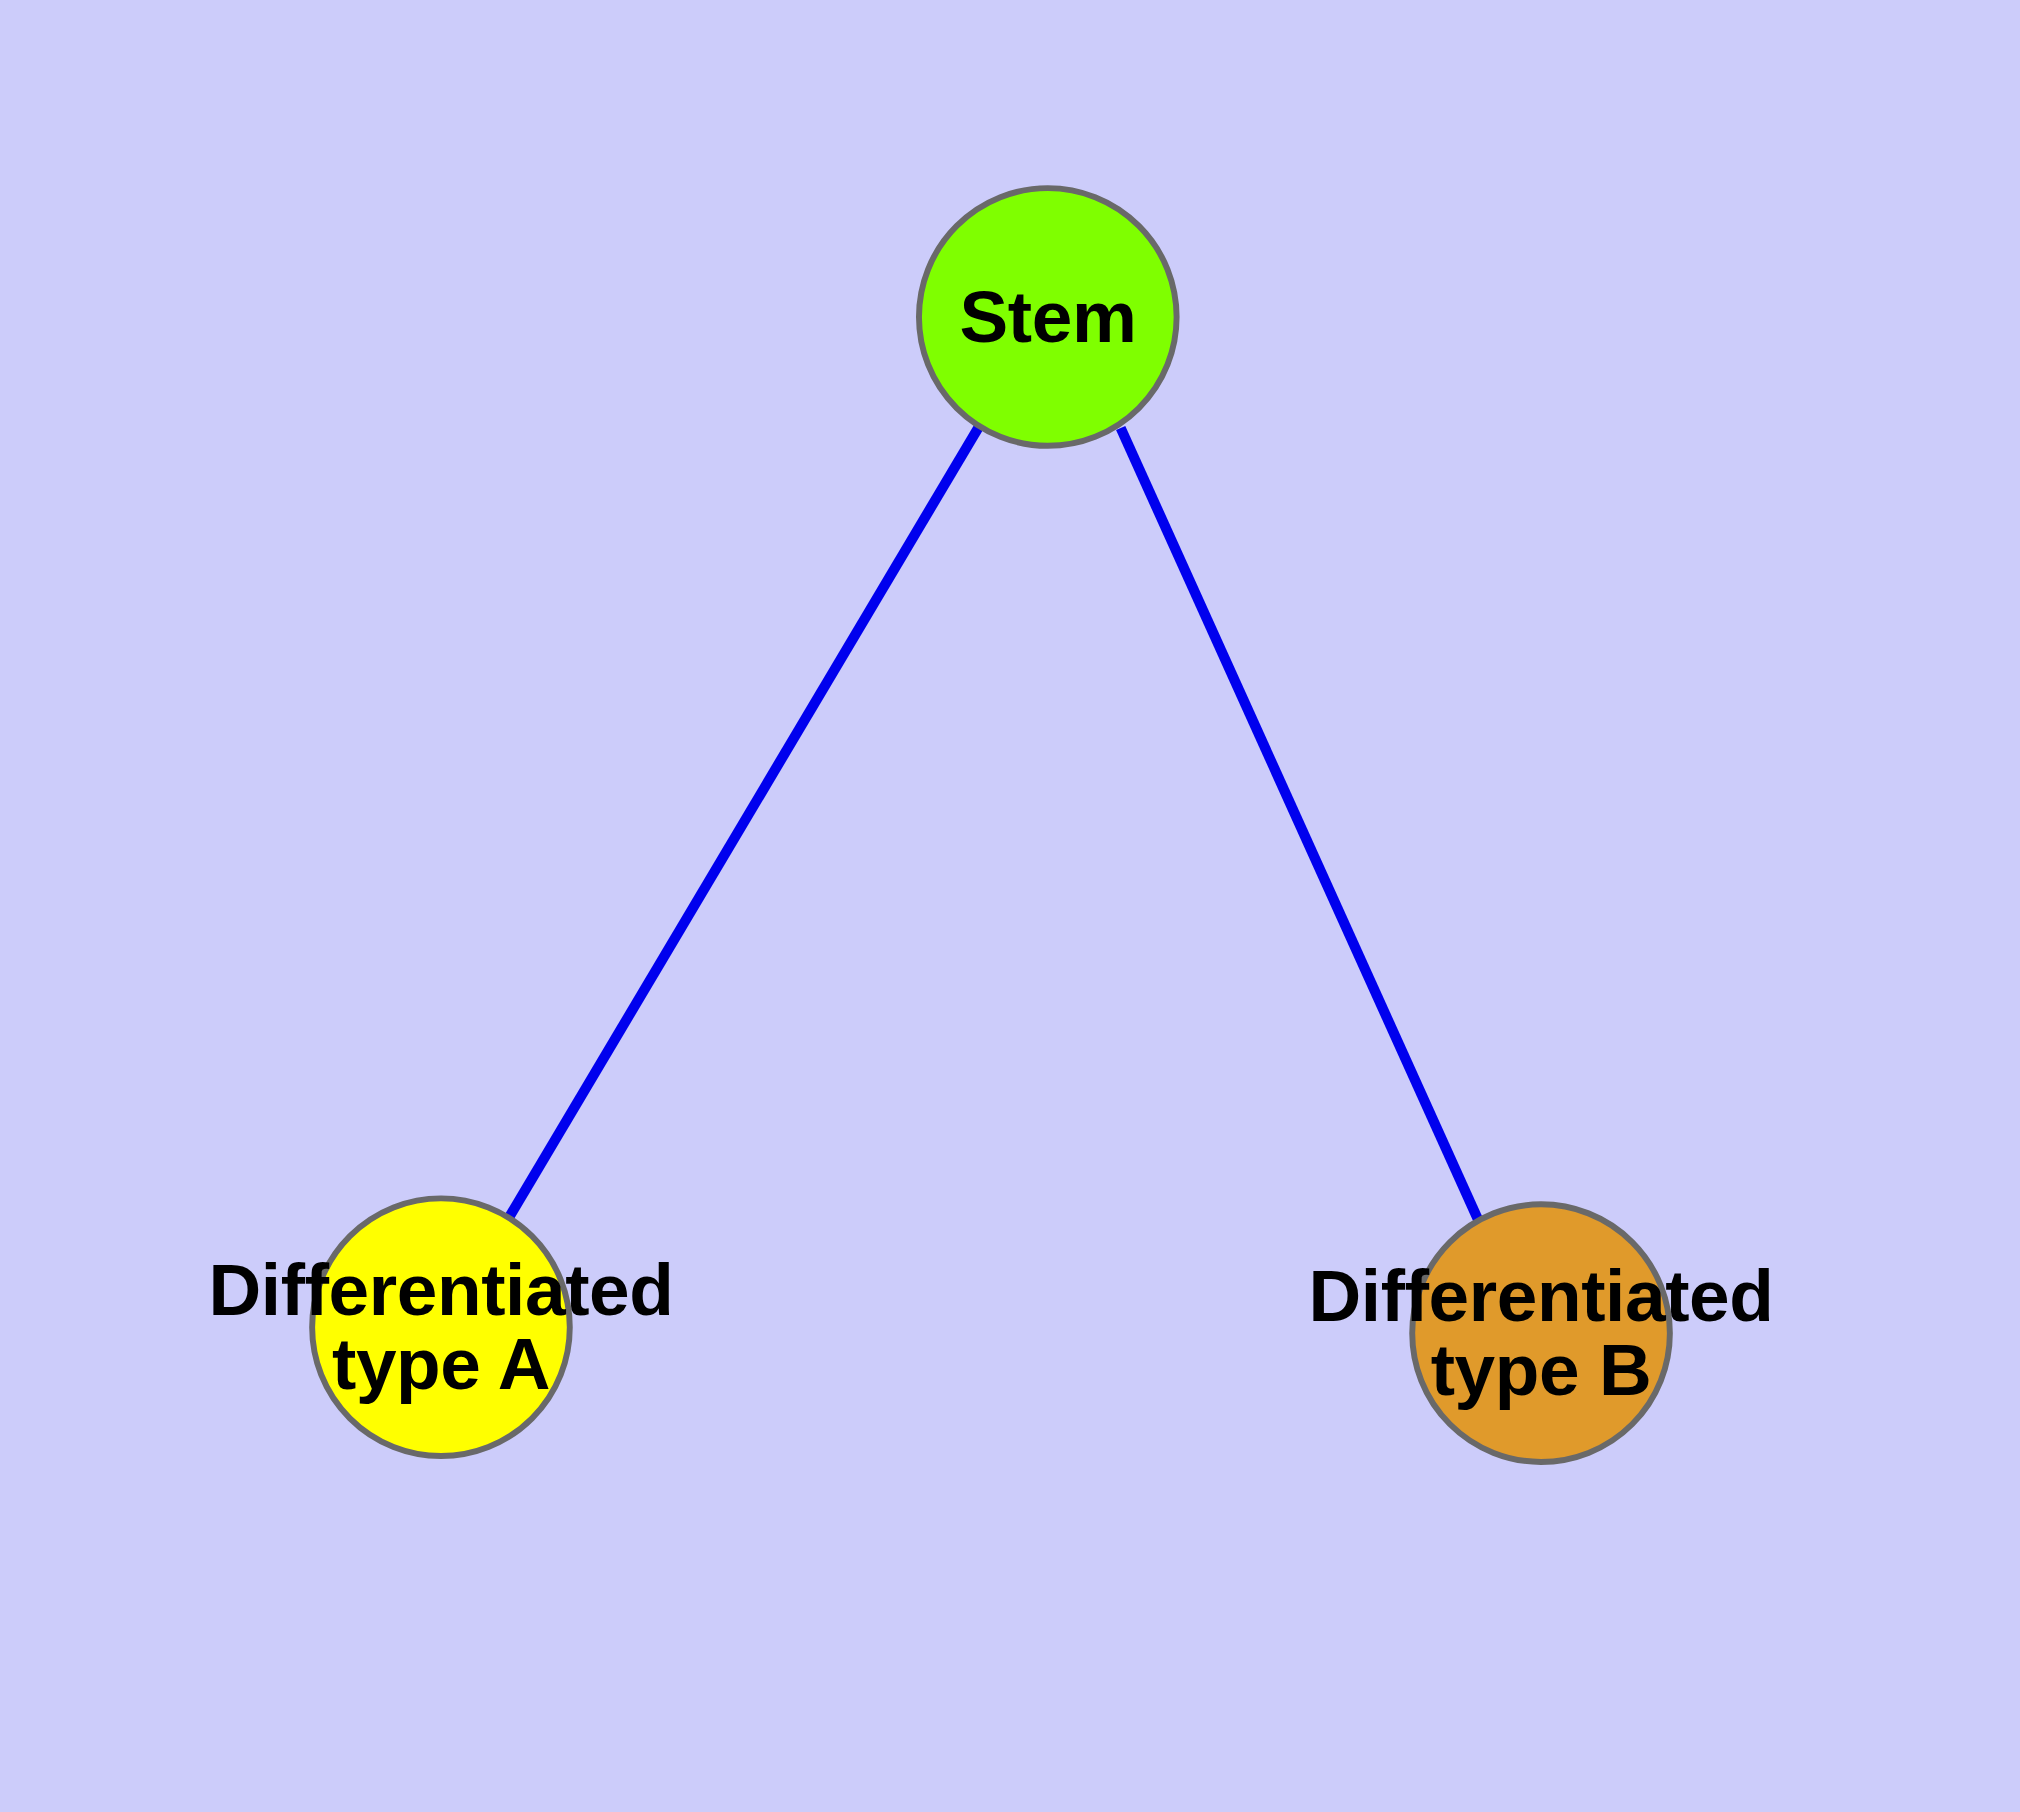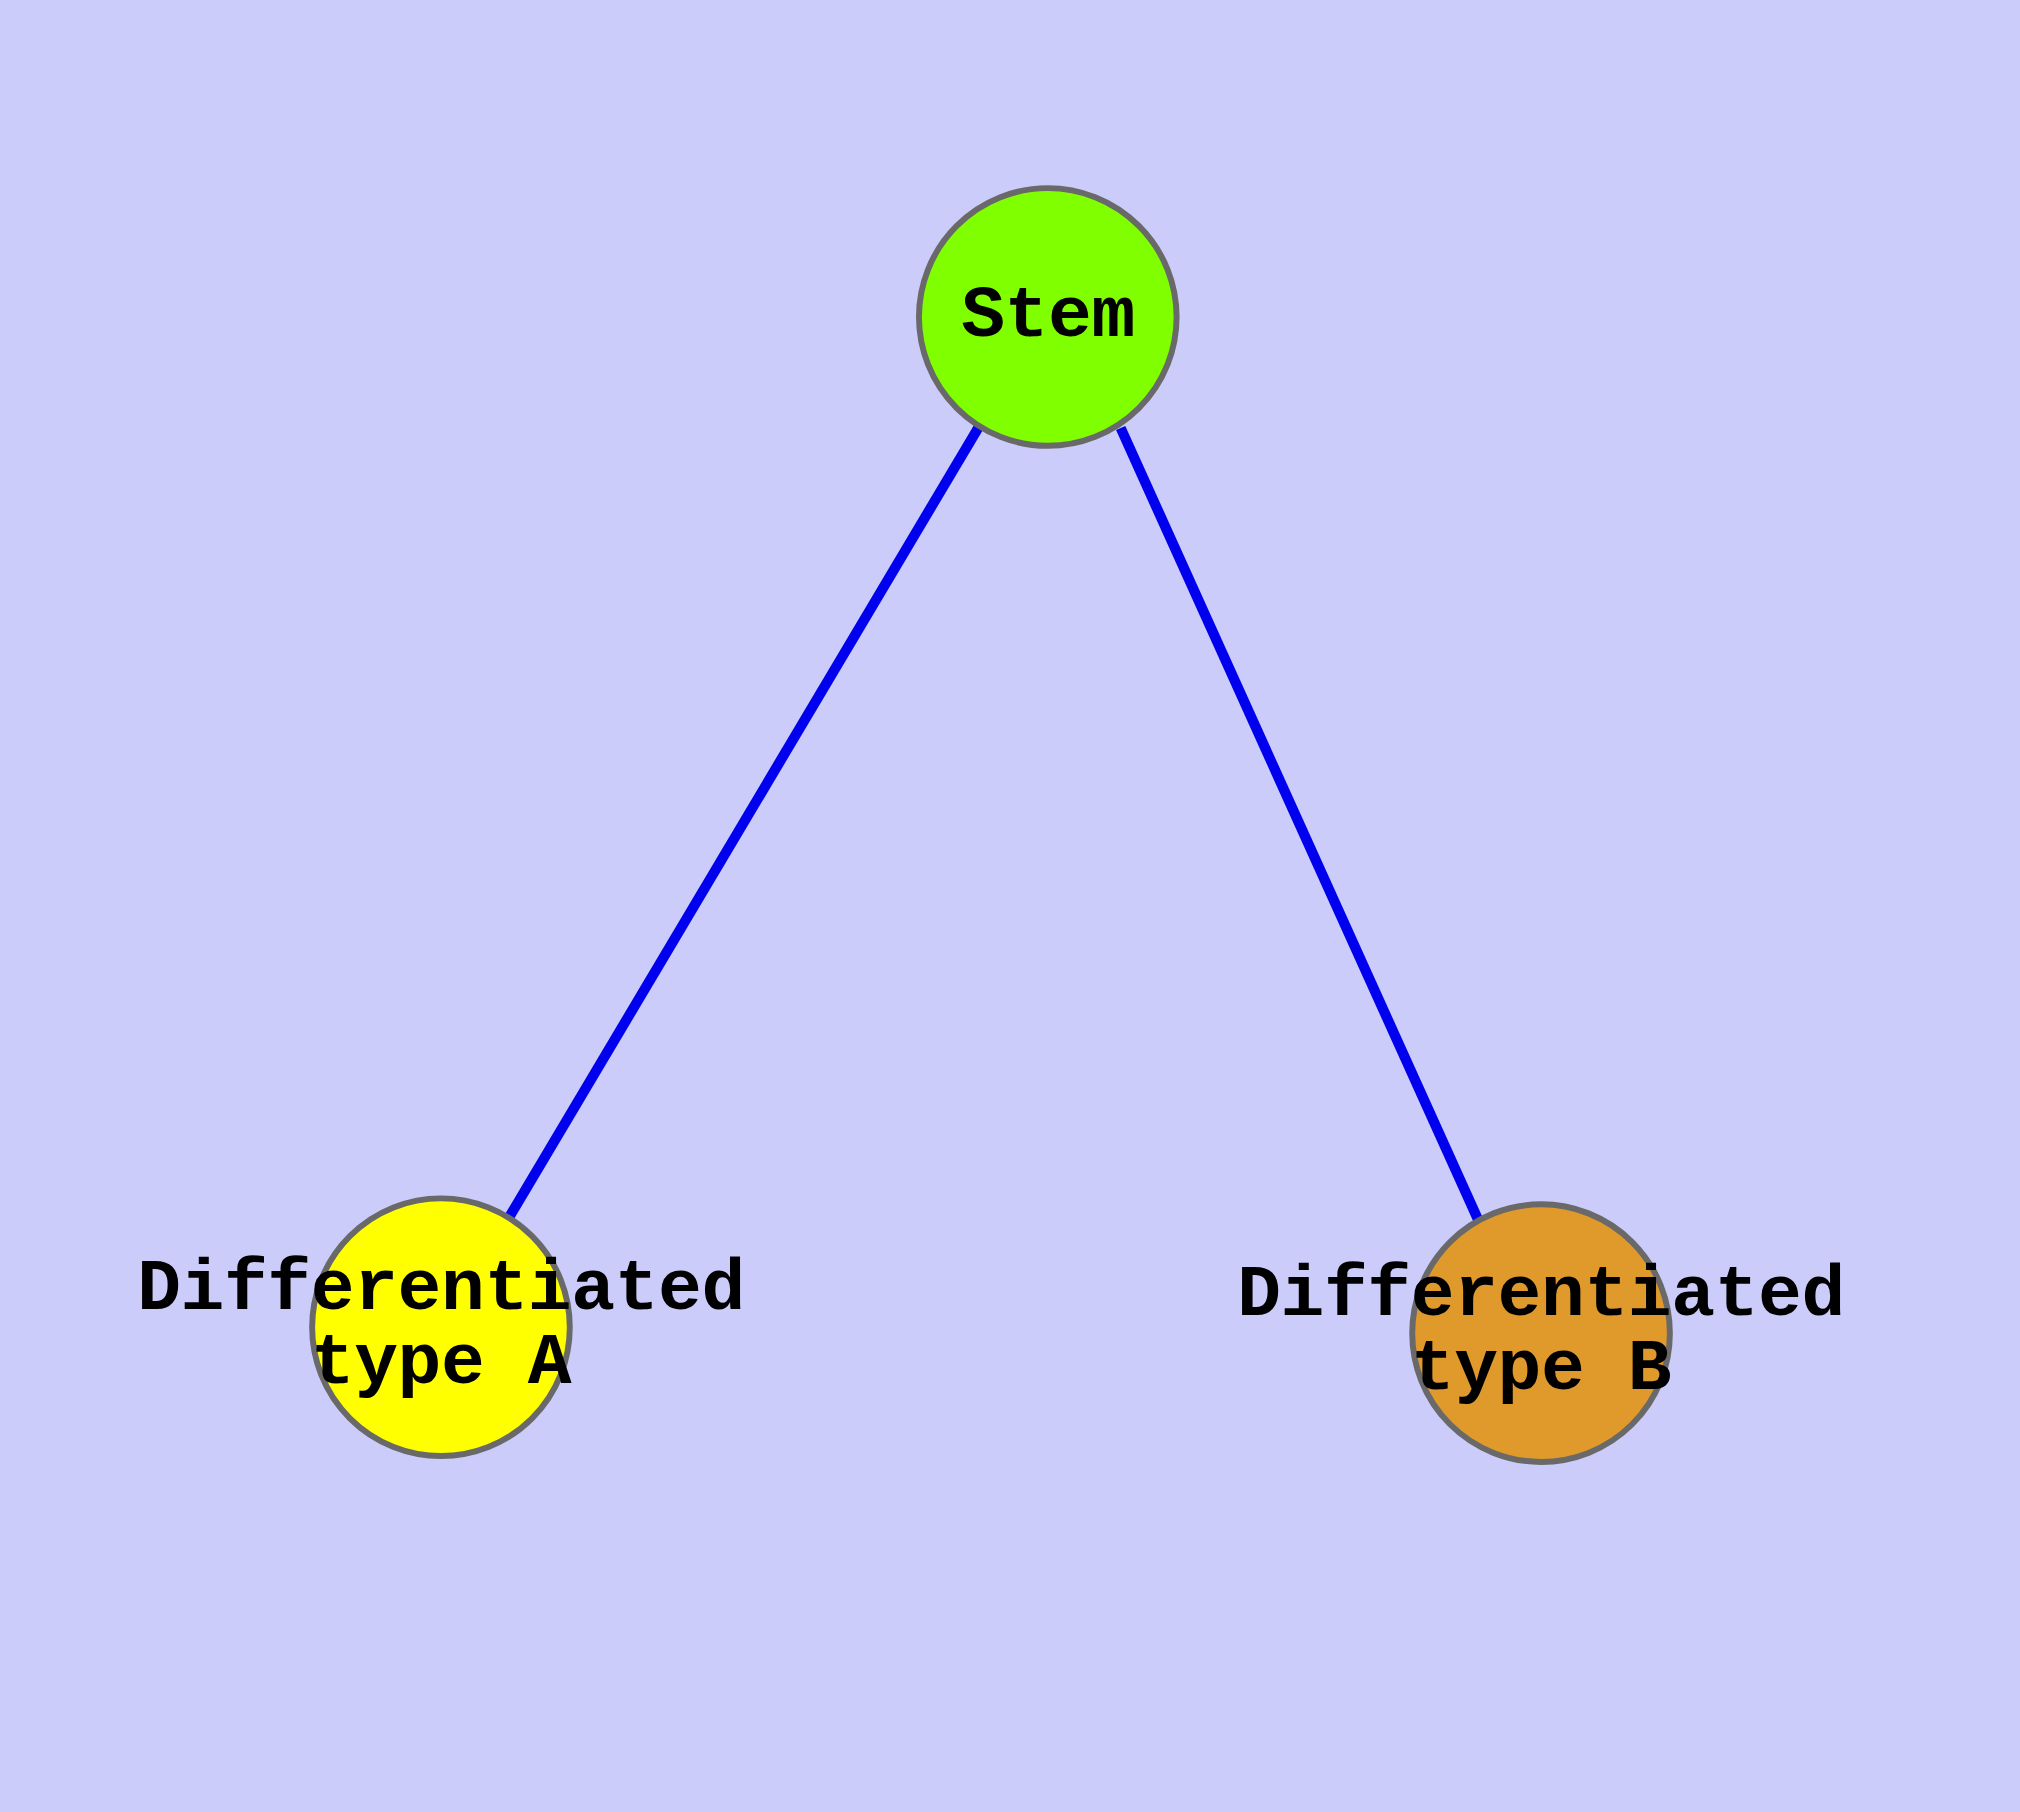--- a/index.html
+++ b/index.html
@@ -35,21 +35,20 @@
     color: #000000;
     font-weight: bold;
     font-size: 73px;
     line-height: 1.02;
     text-align: center;
     white-space: pre;
     letter-spacing: -0.4px;
     transform: translate(-50%, -50%);
     pointer-events: none;
     user-select: none;
-    font-family: Liberation Mono, monospace;
   }
 </style>
 </head>
 <body>
 
 <div id="canvas">
 
   <svg id="graph-svg" viewBox="0 0 2384 2138">
     <g>
       <line class="edge-line" x1="1155" y1="503" x2="600" y2="1437" stroke="#0000ee" stroke-width="12"></line>

